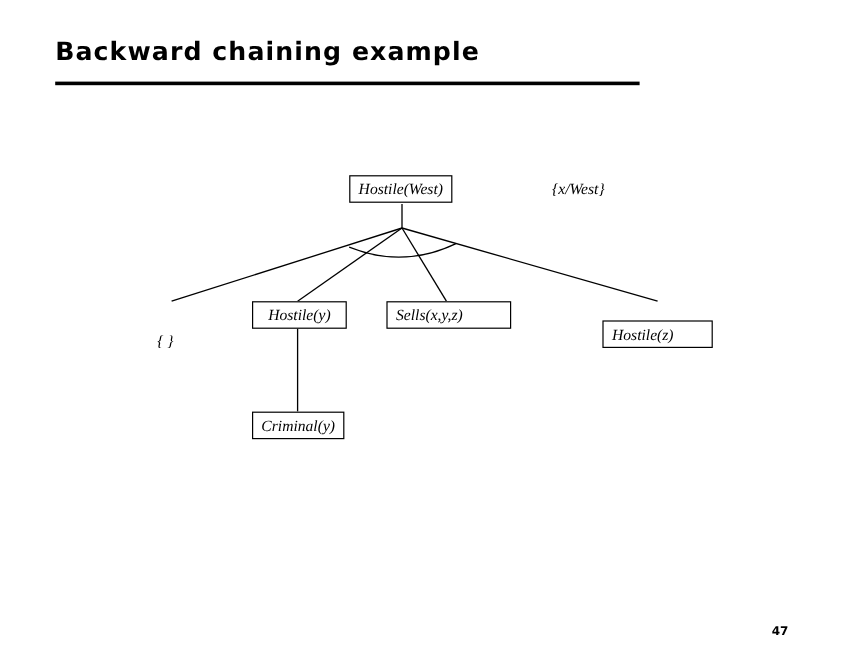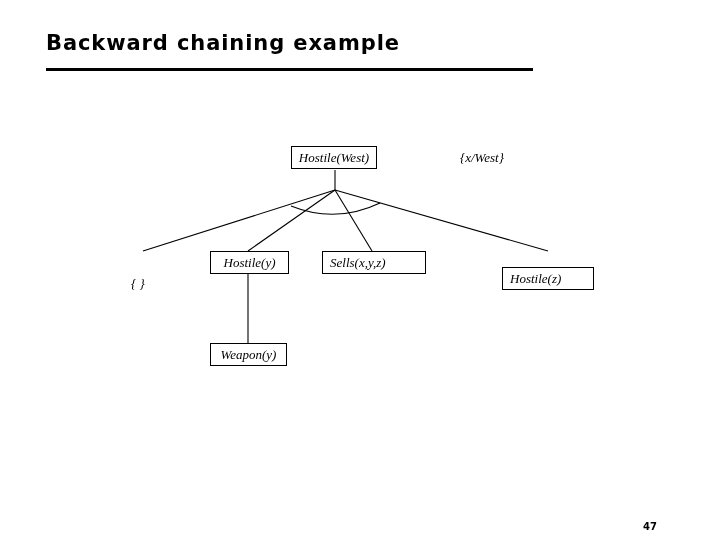--- a/index.html
+++ b/index.html
@@ -128,20 +128,20 @@
 
     <div class="node" style="left:322px; top:251px; width:104px;">
       <span class="node-label">Sells(x,y,z)</span>
     </div>
 
     <div class="node" style="left:502px; top:251px; width:92px;margin-top:16px;">
       <span class="node-label">Hostile(z)</span>
     </div>
 
     <div class="node node-center" style="left:210px; top:343px; width:77px;">
-      <span class="node-label">Weapon(y)</span>
+      <span class="node-label">Criminal(y)</span>
     </div>
 
   </div>
 
   <div id="page-number">47</div>
 
 </div>
 
 </body></html>

